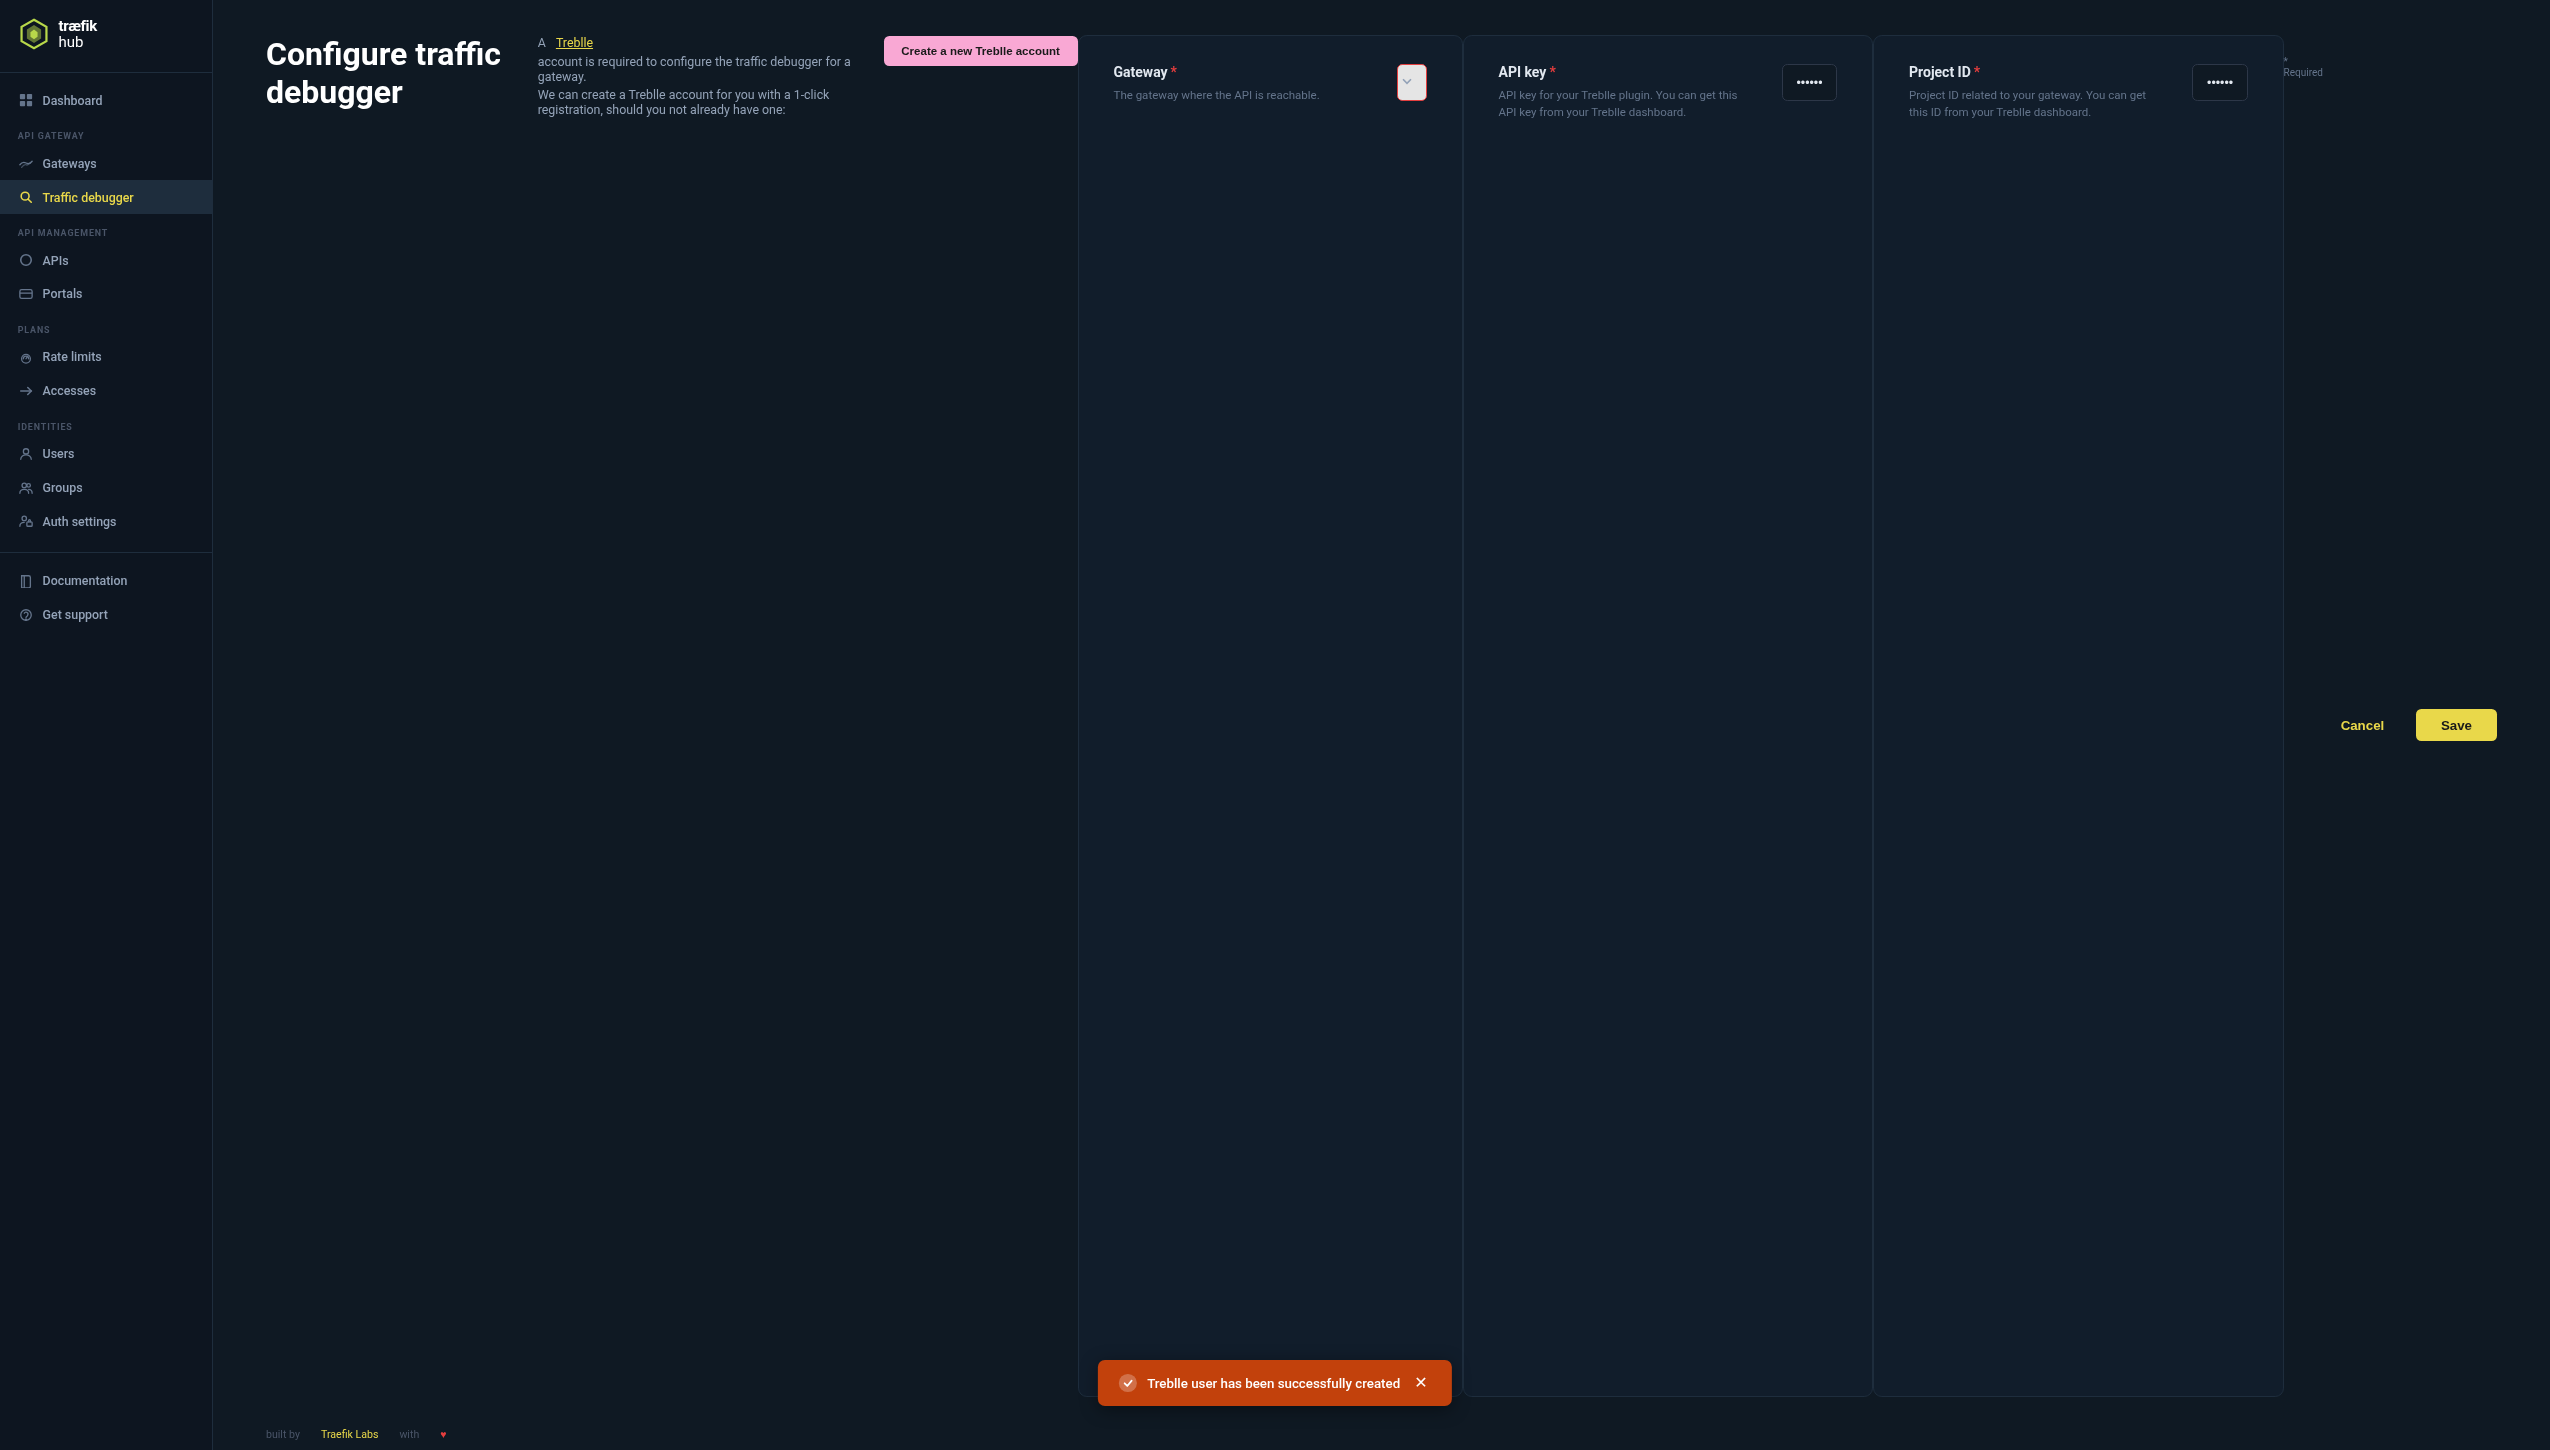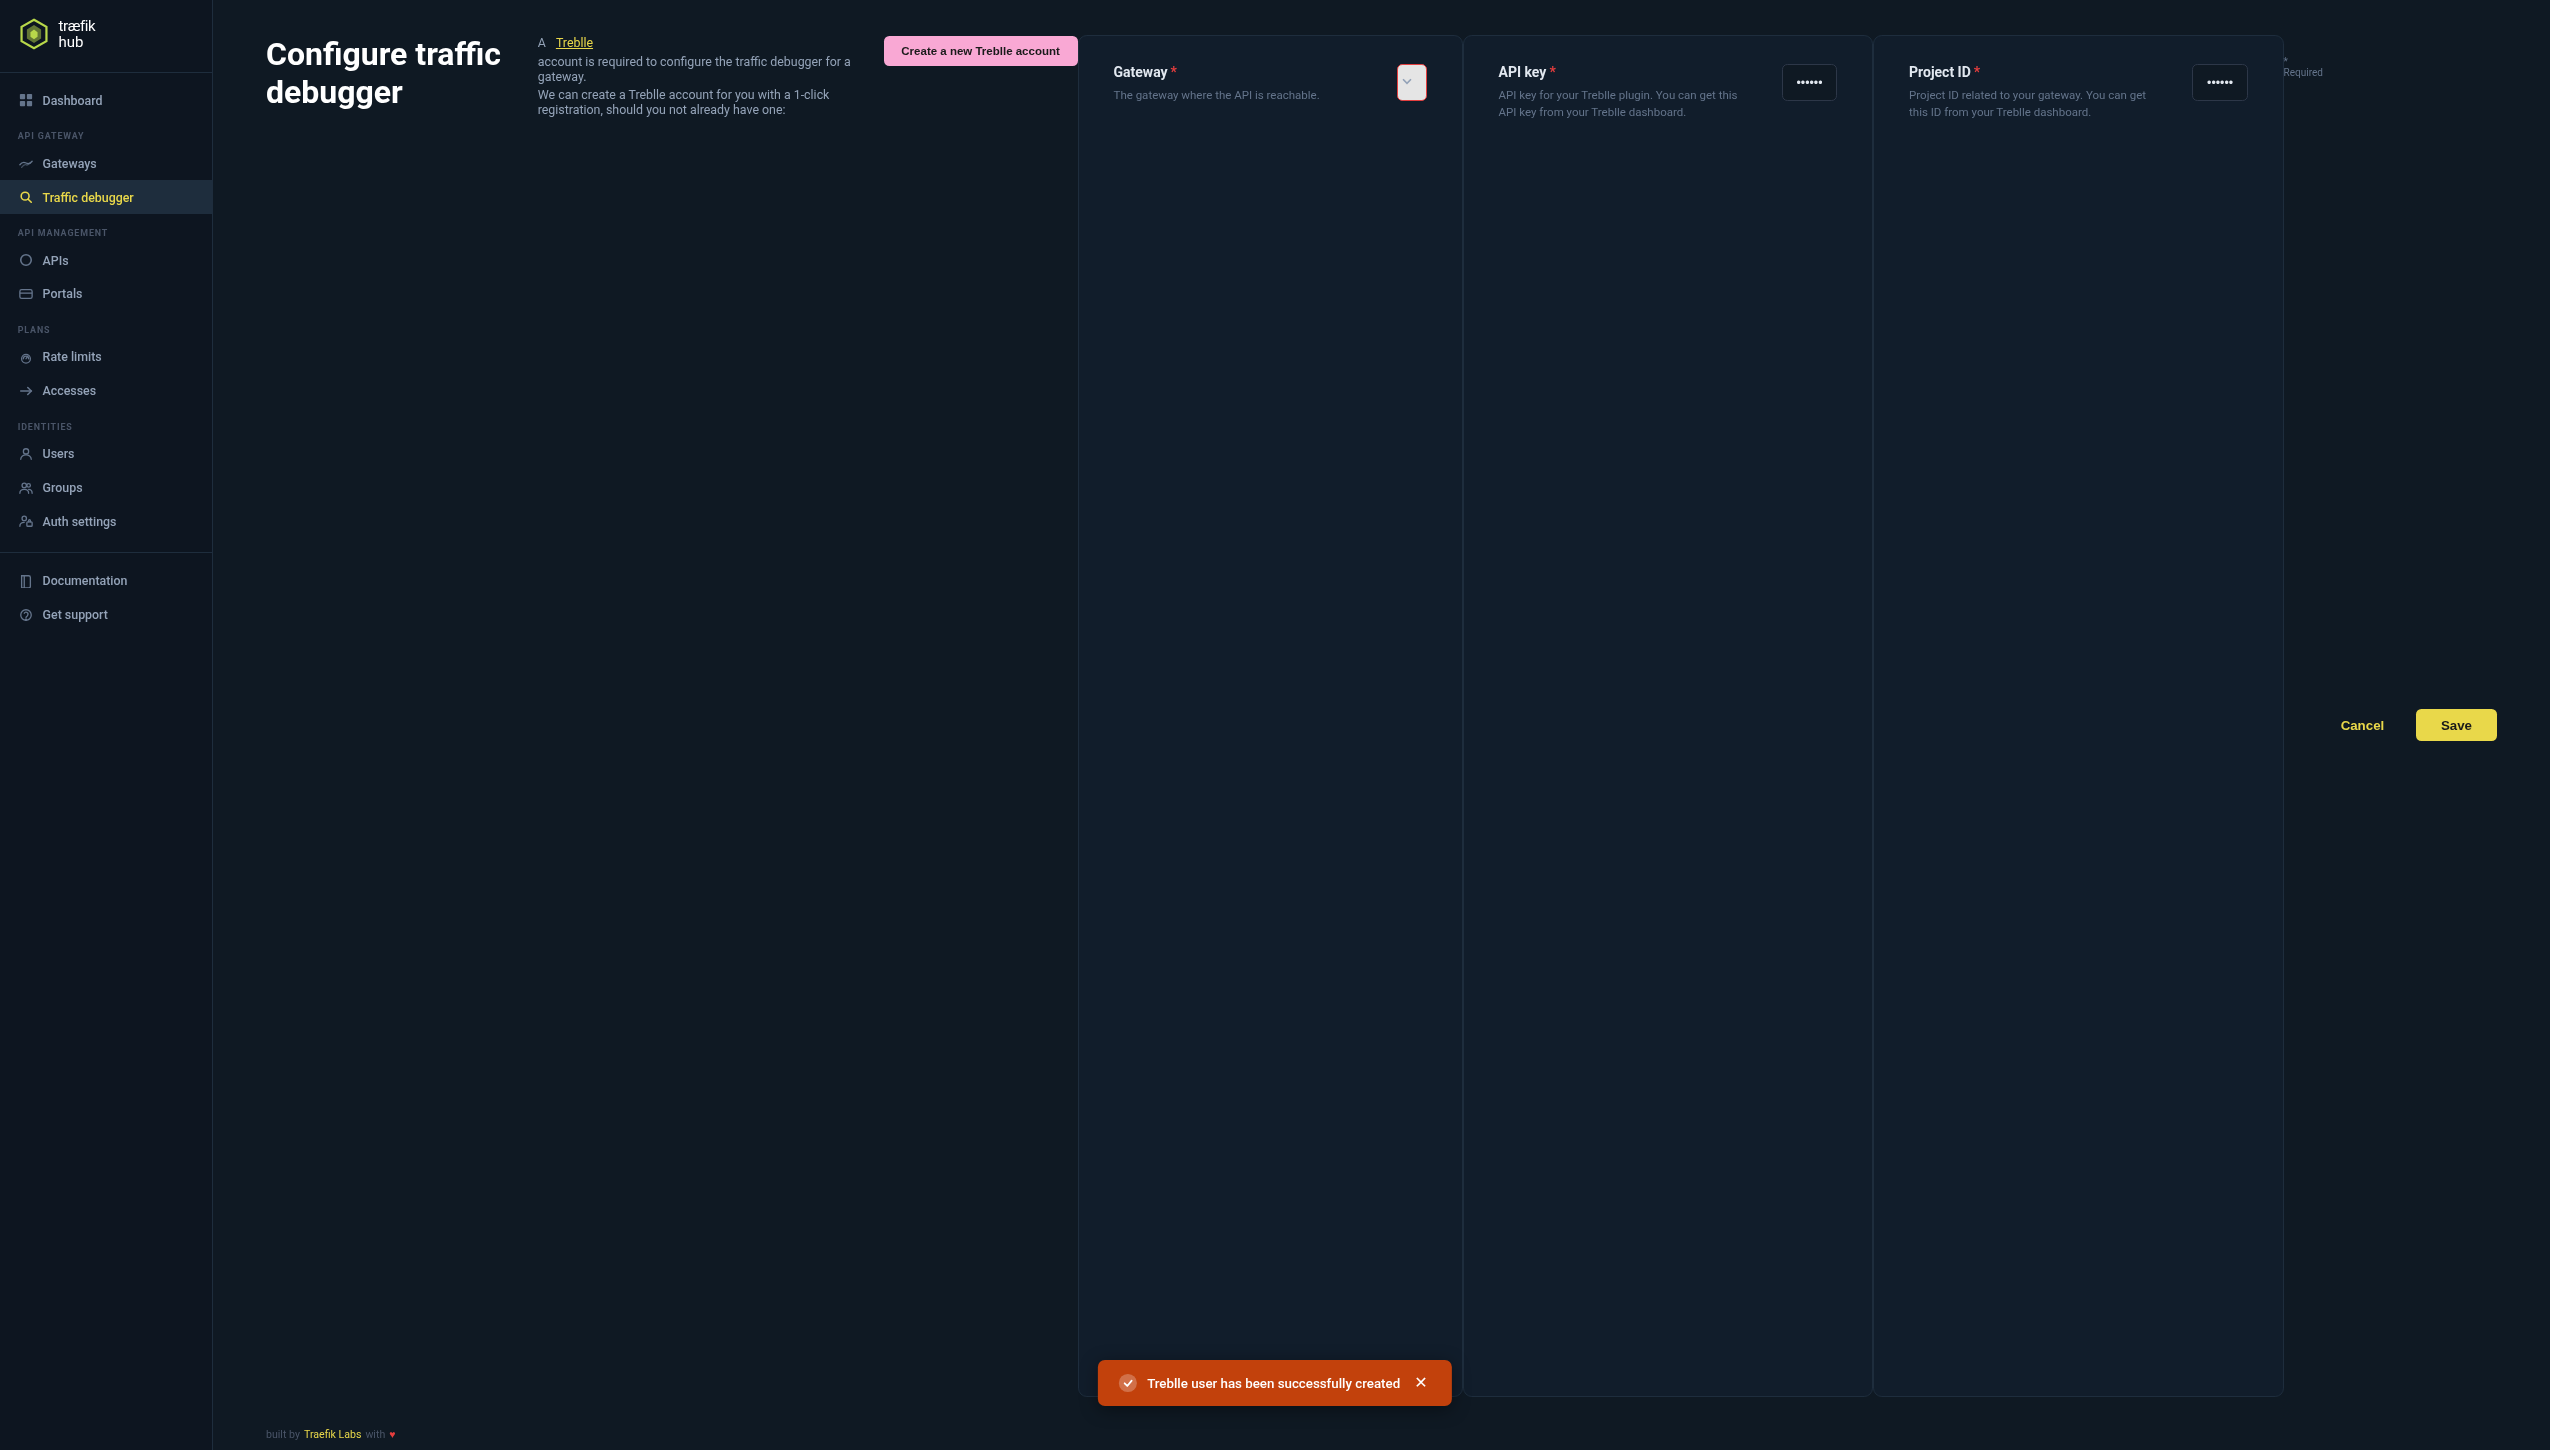--- a/index.html
+++ b/index.html
@@ -33,21 +33,21 @@
       width: 32px;
       height: 32px;
     }
     .logo-text {
       display: flex;
       flex-direction: column;
       line-height: 1.1;
     }
     .logo-text span:first-child {
       font-size: 15px;
-      font-weight: 400;
+      font-weight: 700;
       color: #fff;
       letter-spacing: -0.4px;
     }
     .logo-text span:last-child {
       font-size: 15px;
       font-weight: 400;
       color: #fff;
     }
     .sidebar-divider {
       border: none;
@@ -297,21 +297,21 @@
     .footer {
       position: fixed;
       bottom: 0;
       left: 213px;
       right: 0;
       padding: 8.9px 53px;
       font-size: 10.6px;
       color: #4a5568;
       display: flex;
       align-items: center;
-      gap: 4px;
+      gap: 21px;
     }
     .footer a { color: #e9d84a; text-decoration: none; }
     .footer-heart { color: #e53e3e; }
   </style>
 </head>
 <body>
 
 <aside class="sidebar">
   <div class="sidebar-logo">
     <svg class="logo-icon" viewBox="0 0 36 36" fill="none" xmlns="http://www.w3.org/2000/svg">

